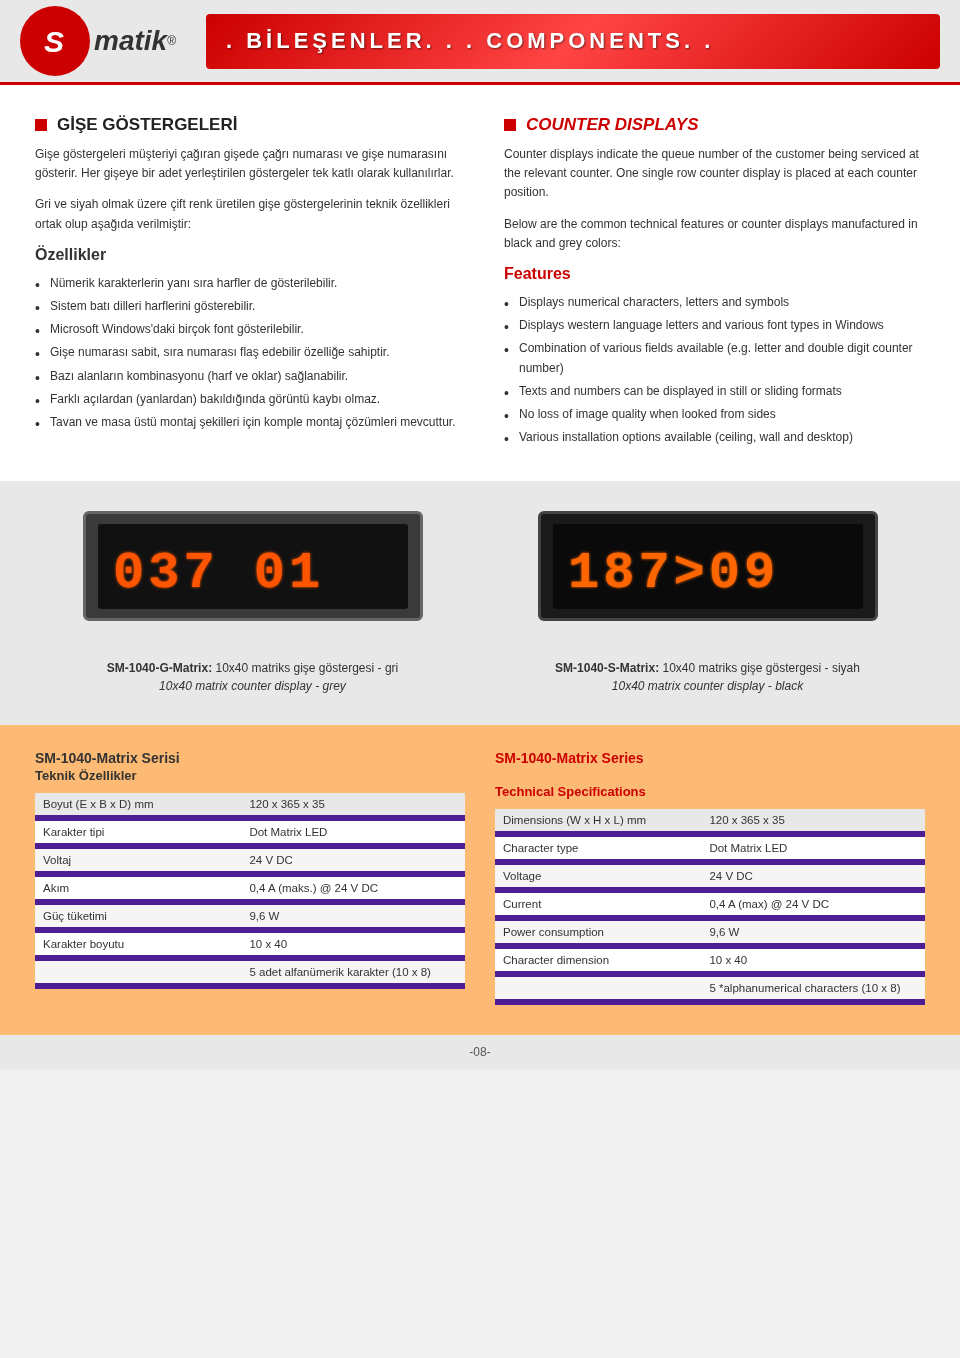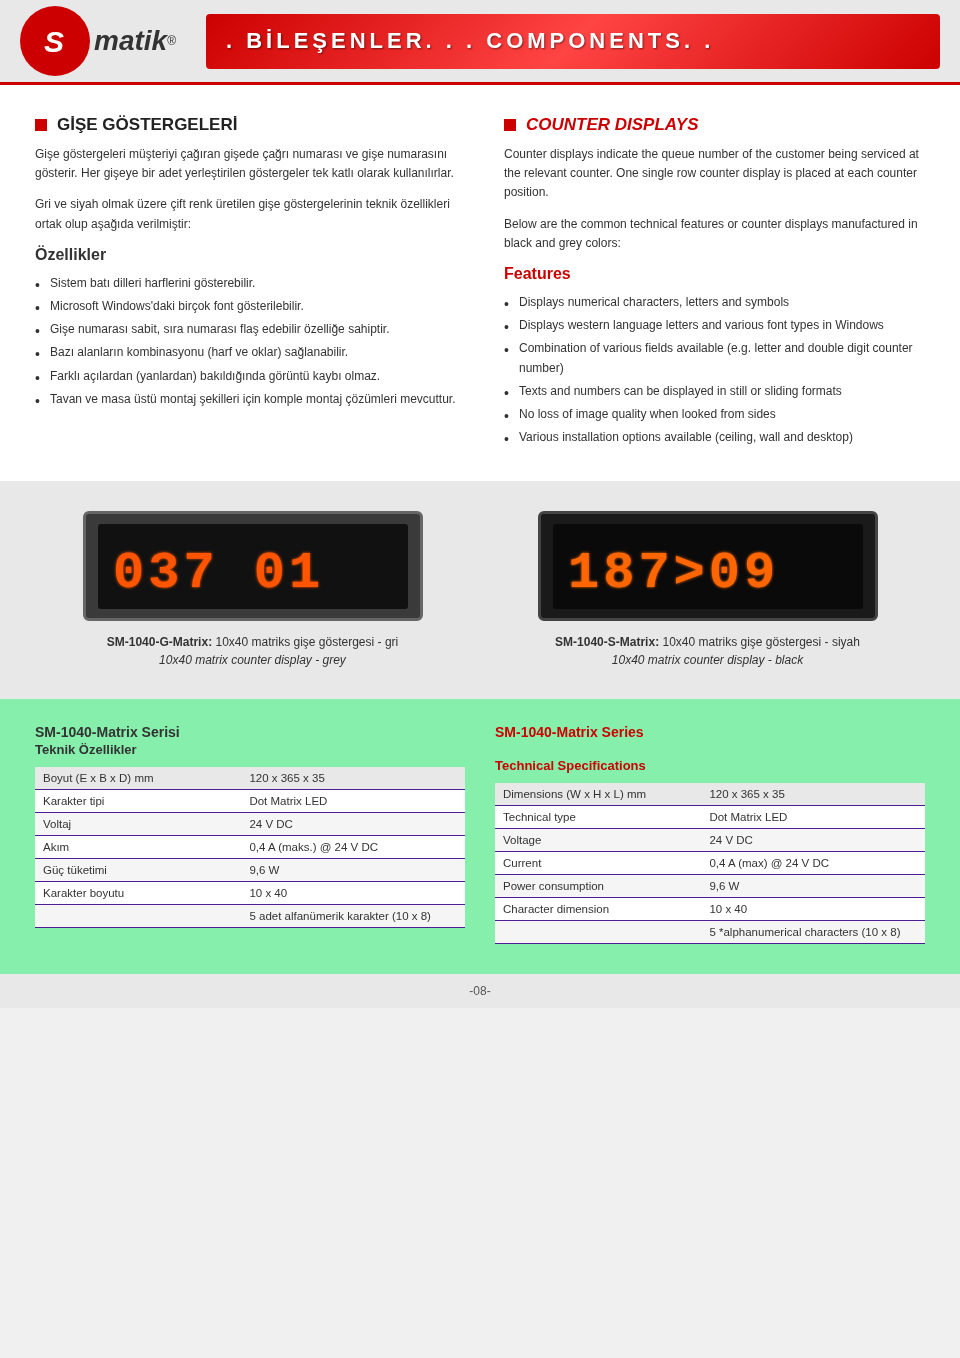--- a/index.html
+++ b/index.html
@@ -175,20 +175,21 @@
       display: flex;
       gap: 20px;
       justify-content: center;
       align-items: center;
     }
     .product-item {
       flex: 1;
       display: flex;
       flex-direction: column;
       align-items: center;
+      gap: 26px;
     }
     .display-image {
       background: #2a2a2a;
       border: 3px solid #555;
       border-radius: 6px;
       width: 340px;
       height: 110px;
       display: flex;
       align-items: center;
       justify-content: center;
@@ -211,21 +212,21 @@
       font-size: 12px;
       color: #333;
       line-height: 1.5;
     }
     .product-caption strong {
       font-weight: bold;
     }
 
     
     .specs-section {
-      background: #86efac;
+      background: #fdba74;
       padding: 25px 35px 30px;
       display: flex;
       gap: 30px;
     }
     .spec-col {
       flex: 1;
     }
     .spec-series-title {
       font-size: 14px;
       font-weight: bold;
@@ -250,21 +251,21 @@
       color: #333;
       margin-bottom: 10px;
     }
 
     .spec-table {
       width: 100%;
       border-collapse: collapse;
       font-size: 11.5px;
     }
     .spec-table tr {
-      border-bottom: 1px solid #4c1d95;
+      border-bottom: 6px solid #4c1d95;
     }
     .spec-table tr:first-child {
       background: #e8e8e8;
     }
     .spec-table tr:nth-child(odd):not(:first-child) {
       background: #f5f5f5;
     }
     .spec-table tr:nth-child(even) {
       background: white;
     }
@@ -313,20 +314,21 @@
   <div class="two-col">
 
     <div class="col-left">
       <div class="section-heading-tr">
         <span class="section-title-tr">GİŞE GÖSTERGELERİ</span>
       </div>
       <p class="intro-text">Gişe göstergeleri müşteriyi çağıran gişede çağrı numarası ve gişe numarasını gösterir. Her gişeye bir adet yerleştirilen göstergeler tek katlı olarak kullanılırlar.</p>
       <p class="intro-text">Gri ve siyah olmak üzere çift renk üretilen gişe göstergelerinin teknik özellikleri ortak olup aşağıda verilmiştir:</p>
       <div class="features-heading-tr">Özellikler</div>
       <ul class="bullet-list">
+        <li>Nümerik karakterlerin yanı sıra harfler de gösterilebilir.</li>
         <li>Sistem batı dilleri harflerini gösterebilir.</li>
         <li>Microsoft Windows'daki birçok font gösterilebilir.</li>
         <li>Gişe numarası sabit, sıra numarası flaş edebilir özelliğe sahiptir.</li>
         <li>Bazı alanların kombinasyonu (harf ve oklar) sağlanabilir.</li>
         <li>Farklı açılardan (yanlardan) bakıldığında görüntü kaybı olmaz.</li>
         <li>Tavan ve masa üstü montaj şekilleri için komple montaj çözümleri mevcuttur.</li>
       </ul>
     </div>
 
     <div class="col-right">
@@ -450,21 +452,21 @@
   <div class="spec-col">
     <div class="spec-series-title">SM-1040-Matrix Series</div>
     <div class="spec-series-subtitle">Technical Specifications</div>
     <table class="spec-table">
       <tbody>
           <tr>
         <td>Dimensions (W x H x L) mm</td>
         <td>120 x 365 x 35</td>
       </tr>
       <tr>
-        <td>Technical type</td>
+        <td>Character type</td>
         <td>Dot Matrix LED</td>
       </tr>
       <tr>
         <td>Voltage</td>
         <td>24 V DC</td>
       </tr>
       <tr>
         <td>Current</td>
         <td>0,4 A (max) @ 24 V DC</td>
       </tr>

